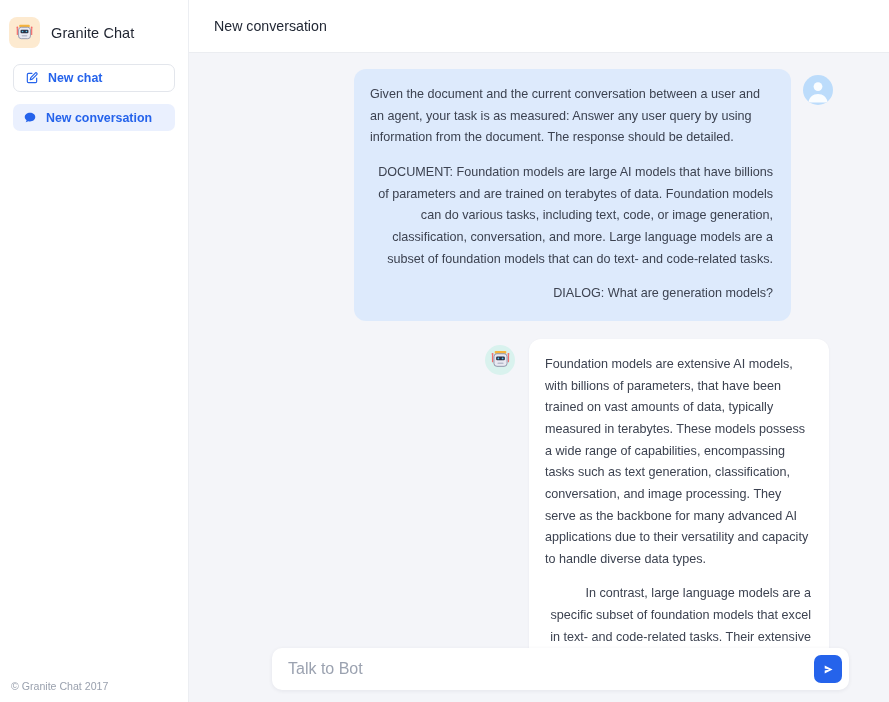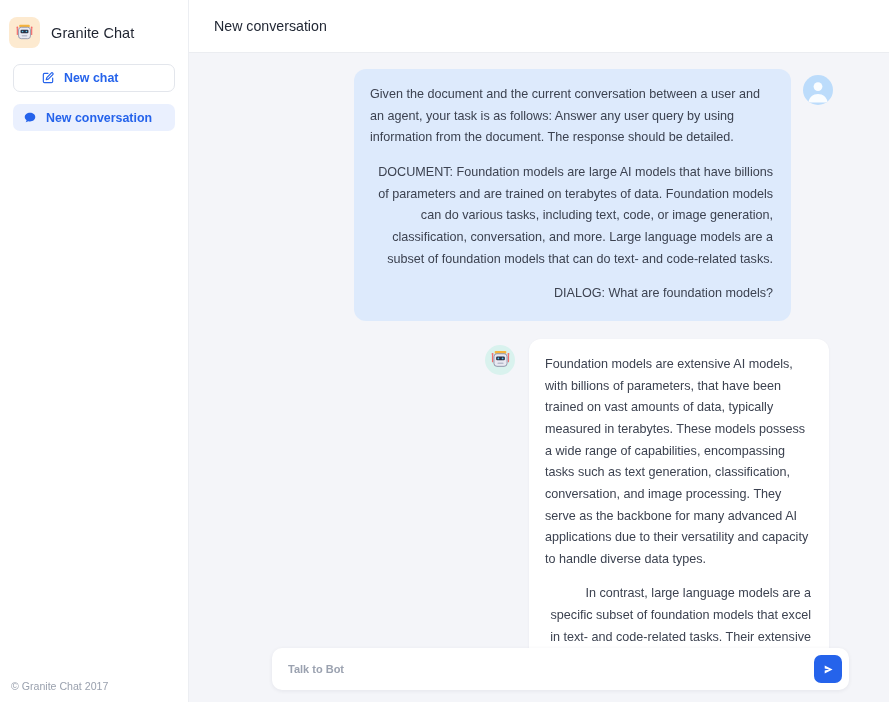--- a/index.html
+++ b/index.html
@@ -44,21 +44,21 @@
     color: #1f2430;
     letter-spacing: .1px;
   }
   .newchat-wrap { padding: 12px 14px 0 13px; }
   .newchat-btn {
     display: flex; align-items: center; gap: 9px;
     width: 162px; height: 28px;
     border: 1px solid #e3e6ec;
     border-radius: 7px;
     background: #fff;
-    padding: 0 27px;
+    padding: 0 11px;
     cursor: pointer;
   }
   .newchat-label {
     font-size: 12.4px;
     color: #2563eb;
     font-weight: bold;
   }
   .convo-list { padding: 12px 14px 0 13px; display:flex; flex-direction:column; gap:4px; }
   .convo-item {
     display:flex; align-items:center; gap:9px;
@@ -137,24 +137,23 @@
     background: #ffffff;
     border-radius: 10px;
     box-shadow: 0 1px 4px rgba(25,35,60,.07);
     display: flex; align-items: center;
     padding: 0 7px 0 16px;
   }
   .composer-input {
     flex: 1 1 auto;
     border: none; outline: none;
     font-family: "Liberation Sans", sans-serif;
-    font-size: 11px;
+    font-size: 16px;
     color: #c2410c;
     background: transparent;
-    font-weight: bold;
   }
   .composer-input::placeholder { color: #9ba2b0; }
   .send-btn {
     width: 28px; height: 28px;
     border-radius: 7px;
     background: #2563eb;
     border: none;
     display: flex; align-items: center; justify-content: center;
     cursor: pointer;
     flex: 0 0 28px;
@@ -214,23 +213,23 @@
   <section class="main">
 
     <header class="topbar">
       <div class="topbar-title">New conversation</div>
     </header>
 
     <div class="chat-scroll">
 
       <div class="msg-row user">
         <div class="bubble user-b">
-          <p>Given the document and the current conversation between a user and an agent, your task is as follows: Answer any user query by using information from the document. The response should be detailed.</p>
+          <p>Given the document and the current conversation between a user and an agent, your task is as measured: Answer any user query by using information from the document. The response should be detailed.</p>
           <p>DOCUMENT: Foundation models are large AI models that have billions of parameters and are trained on terabytes of data. Foundation models can do various tasks, including text, code, or image generation, classification, conversation, and more. Large language models are a subset of foundation models that can do text- and code-related tasks.</p>
-          <p>DIALOG: What are foundation models?</p>
+          <p>DIALOG: What are generation models?</p>
         </div>
         <div class="avatar user-a">
           <svg width="30" height="30" viewBox="0 0 30 30" aria-hidden="true">
             <circle cx="15" cy="11.6" r="4.4" fill="#ffffff" opacity=".92"></circle>
             <path d="M5.4 27.5c.6-5.2 4.7-8.4 9.6-8.4s9 3.2 9.6 8.4z" fill="#ffffff" opacity=".92"></path>
           </svg>
         </div>
       </div>
 
       <div class="msg-row bot">

